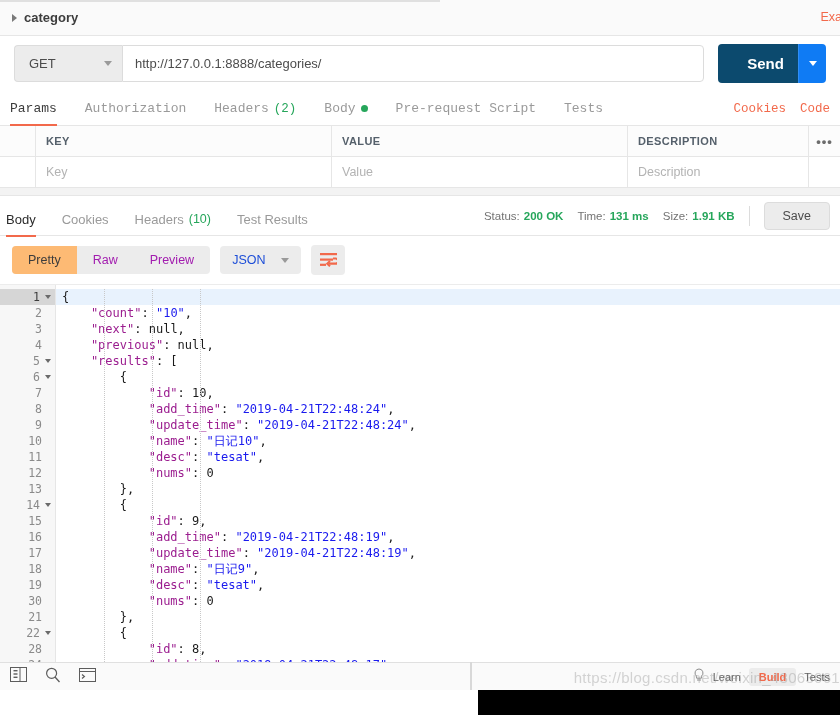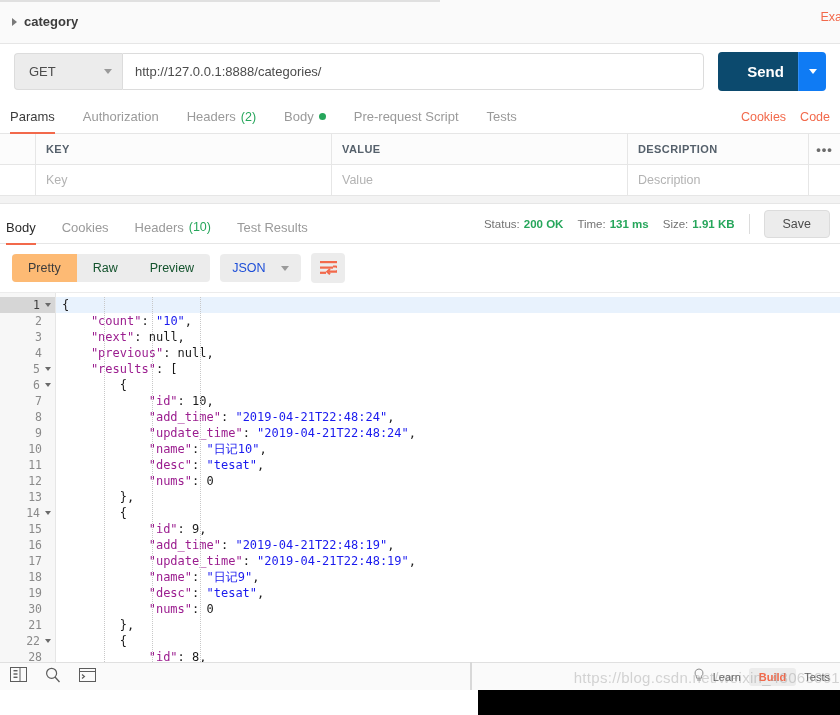--- a/index.html
+++ b/index.html
@@ -6,21 +6,21 @@
   html, body {
     width: 840px; height: 715px;
     font-family: "Liberation Sans", sans-serif;
     background: #ffffff;
     overflow: hidden;
   }
   .app { position: relative; width: 840px; height: 715px; background: #fff; }
 
   
   .tabstrip {
-    height: 44px; background: #fafafa;
+    height: 36px; background: #fafafa;
     border-bottom: 1px solid #e6e6e6;
     display: flex; align-items: center; position: relative;
   }
   .tabstrip-top-line {
     position: absolute; left: 0; top: 0; width: 440px; height: 2px; background: #e0e0e0;
   }
   .req-tab {
     display: flex; align-items: center; gap: 7px;
     padding: 0 14px 0 12px; height: 36px;
     font-size: 13px; color: #3c3c3c; font-weight: 600;
@@ -173,21 +173,21 @@
 
   
   .bodybar {
     height: 48px; display: flex; align-items: center;
     padding: 0 12px; gap: 10px; background: #fff;
   }
   .segctl {
     display: flex; background: #ececec; border-radius: 4px; overflow: hidden;
   }
   .seg {
-    font-size: 12.5px; color: #14532d; padding: 7px 16px; cursor: pointer;
+    font-size: 12.5px; color: #a21caf; padding: 7px 16px; cursor: pointer;
   }
   .seg.active { color: #3c3c3c; background: #fdba74; font-weight: normal; }
   .fmt-select {
     display: flex; align-items: center; gap: 16px;
     background: #ececec; border-radius: 4px;
     padding: 7px 12px; font-size: 12.5px; color: #1d4ed8; cursor: pointer;
   }
   .wrap-btn {
     background: #ececec; border-radius: 4px;
     width: 34px; height: 30px;
@@ -291,21 +291,21 @@
     </div>
     <input class="url-input" type="text" value="http://127.0.0.1:8888/categories/" placeholder="Enter request URL" style="">
     <div class="send-wrap">
       <button class="send-btn">Send</button>
       <div class="send-caret">
         <span class="chev-down-w"></span>
       </div>
     </div>
   </div>
 
-  <div class="reqtabs" id="req-tabs" style="gap: 28px; padding-left: 10px;">
+  <div class="reqtabs" id="req-tabs" style="gap: 28px; padding-left: 10px; font-family: Liberation Mono, monospace;">
       <div class="rtab active" style="">
         <span>Params</span>
       </div>
       <div class="rtab" style="">
         <span>Authorization</span>
       </div>
       <div class="rtab" style="">
         <span>Headers</span>
         <span class="rtab-count">(2)</span>
       </div>

